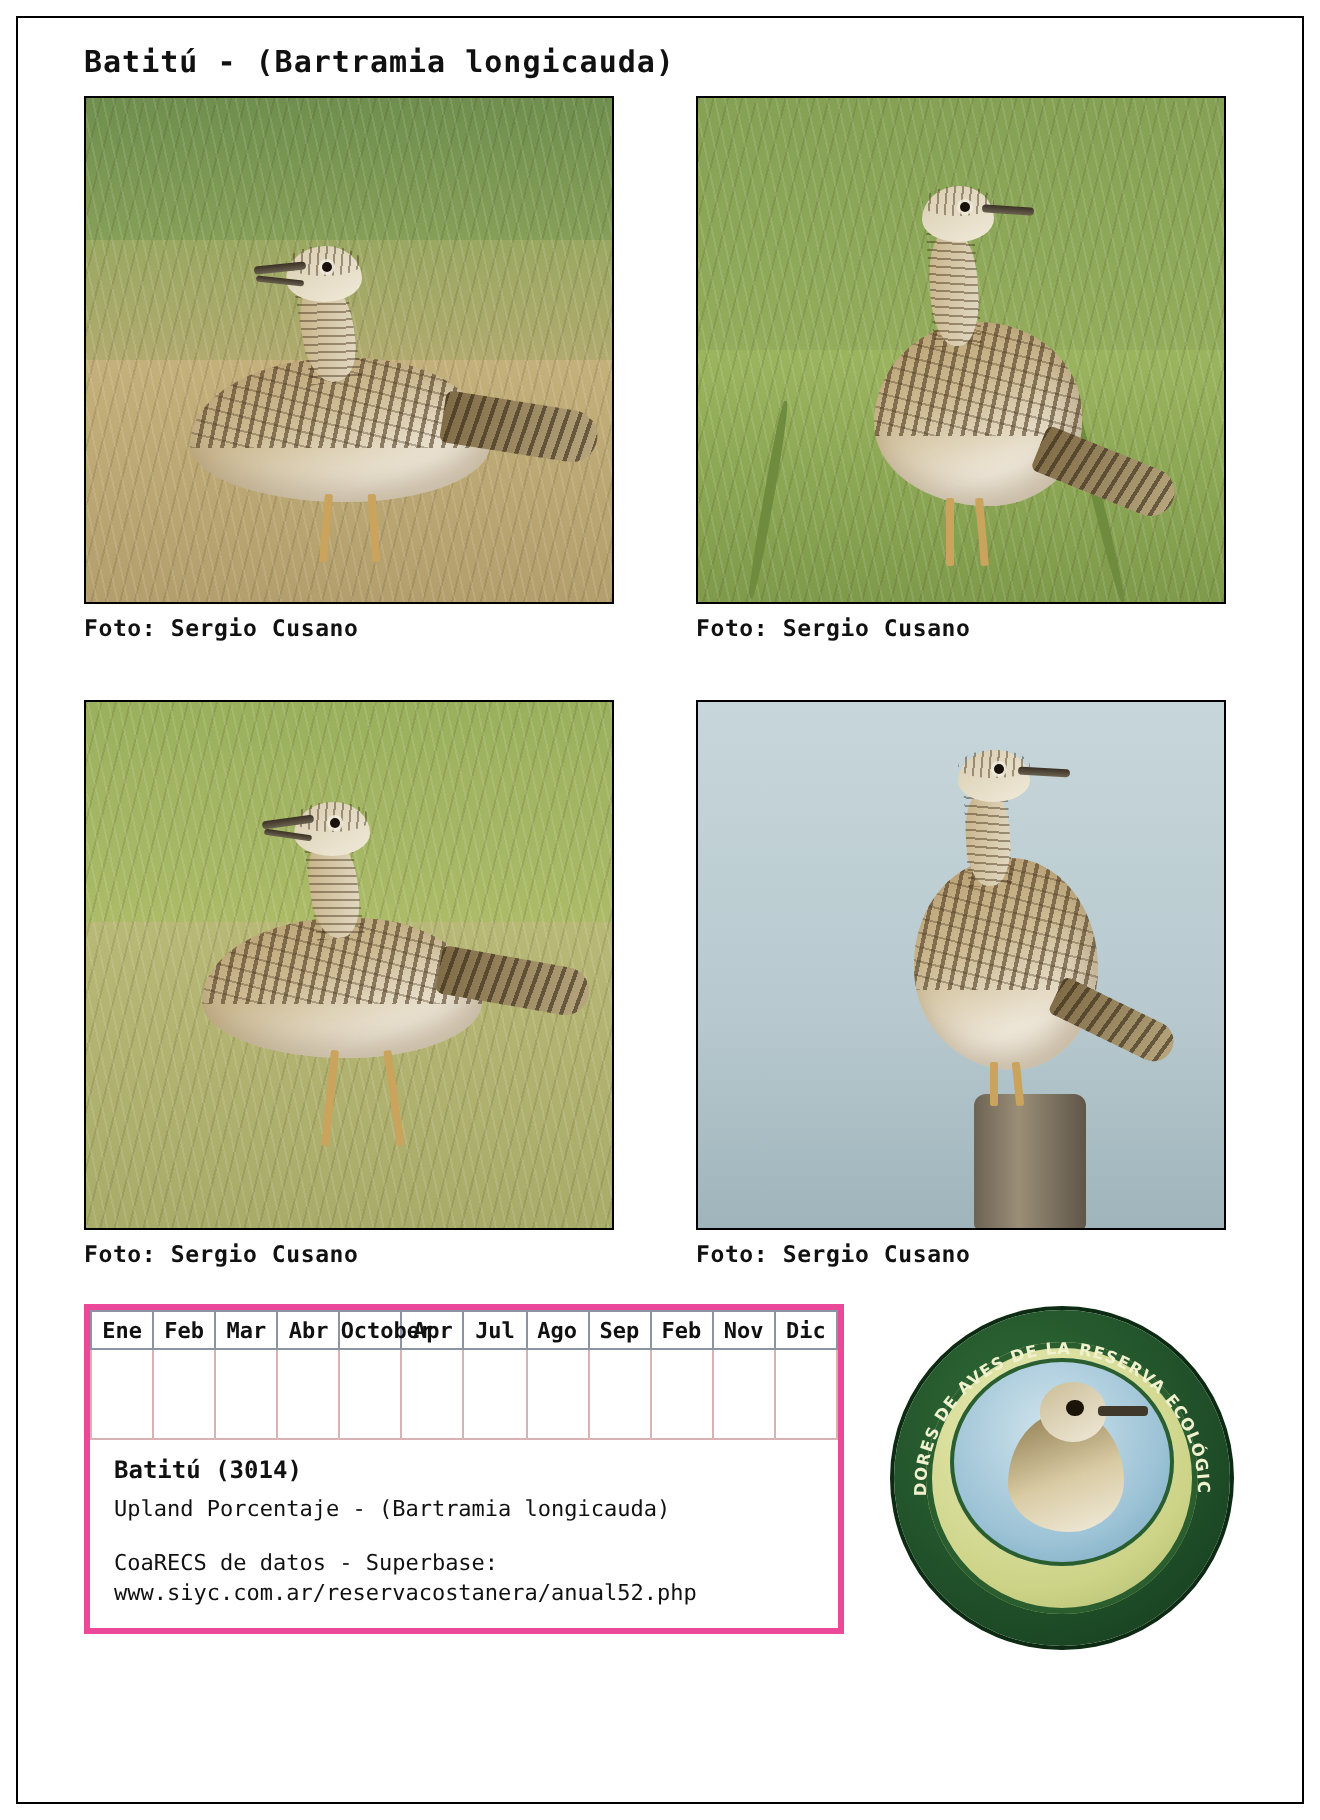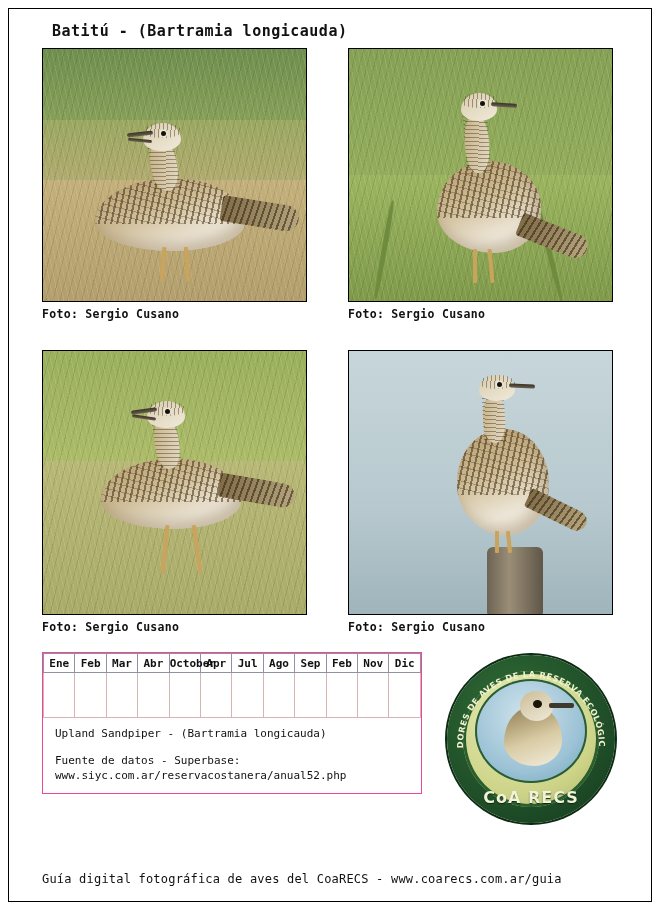--- a/index.html
+++ b/index.html
@@ -25,21 +25,21 @@
   .page-border {
     position: absolute;
     left: 8px; top: 8px;
     width: 644px; height: 894px;
     border: 1px solid #000;
     box-sizing: border-box;
     pointer-events: none;
   }
   .title {
     position: absolute;
-    left: 52px;
+    left: 42px;
     top: 22px;
     font-size: 15px;
     font-weight: bold;
     letter-spacing: 0.5px;
     white-space: nowrap;
   }
 
   
   .photo-cell { position: absolute; }
   .photo-frame {
@@ -173,21 +173,21 @@
     background: linear-gradient(90deg, #6d6353, #9a8e77 40%, #5f5648);
     border-radius: 6px 6px 3px 3px;
   }
 
   
   .info-box {
     position: absolute;
     left: 42px;
     top: 652px;
     width: 380px;
-    border: 1px solid #ec4899;
+    border: 3px solid #ec4899;
     box-sizing: border-box;
     background: #ffffff;
   }
   table.months {
     border-collapse: collapse;
     width: 100%;
     table-layout: fixed;
   }
   table.months th {
     border: 1px solid #8d93a5;
@@ -409,24 +409,25 @@
           <td></td>
           <td></td>
           <td></td>
           <td></td>
           <td></td>
           <td></td>
         </tr>
       </tbody>
     </table>
     <div class="info-text">
-      <div class="line">Upland Sandpiper - (Bartramia longicauda)</div>
+      <div class="sp-name">Batitú (3014)</div>
+      <div class="line">Upland Porcentaje - (Bartramia longicauda)</div>
       <div class="gap"></div>
       <div class="gap"></div>
-      <div class="line">Fuente de datos - Superbase:</div>
+      <div class="line">CoaRECS de datos - Superbase:</div>
       <div class="line">www.siyc.com.ar/reservacostanera/anual52.php</div>
     </div>
   </div>
 
   <div class="logo">
     <div class="ring-outer"></div>
     <div class="ring-inner"></div>
     <svg class="arc-text" viewBox="0 0 168 168">
       <defs>
         <path id="arcpath" d="M 16,90 A 68,68 0 1 1 152,90" fill="none"></path>
@@ -434,17 +435,15 @@
       <text>
         <textPath href="#arcpath" startOffset="50%" text-anchor="middle" id="arc-label">CLUB DE OBSERVADORES DE AVES DE LA RESERVA ECOLÓGICA COSTANERA SUR</textPath>
       </text>
     </svg>
     <div class="disc">
       <div class="logobird-body"></div>
       <div class="logobird-head"></div>
       <div class="logobird-beak"></div>
       <div class="logobird-eye"></div>
     </div>
-    <div class="coarecs">CoA RECS</div>
-  </div>
-
-  <div class="footer">Guía digital fotográfica de aves del CoaRECS - www.coarecs.com.ar/guia</div>
+  </div>
+
 </div>
 
 </body></html>

